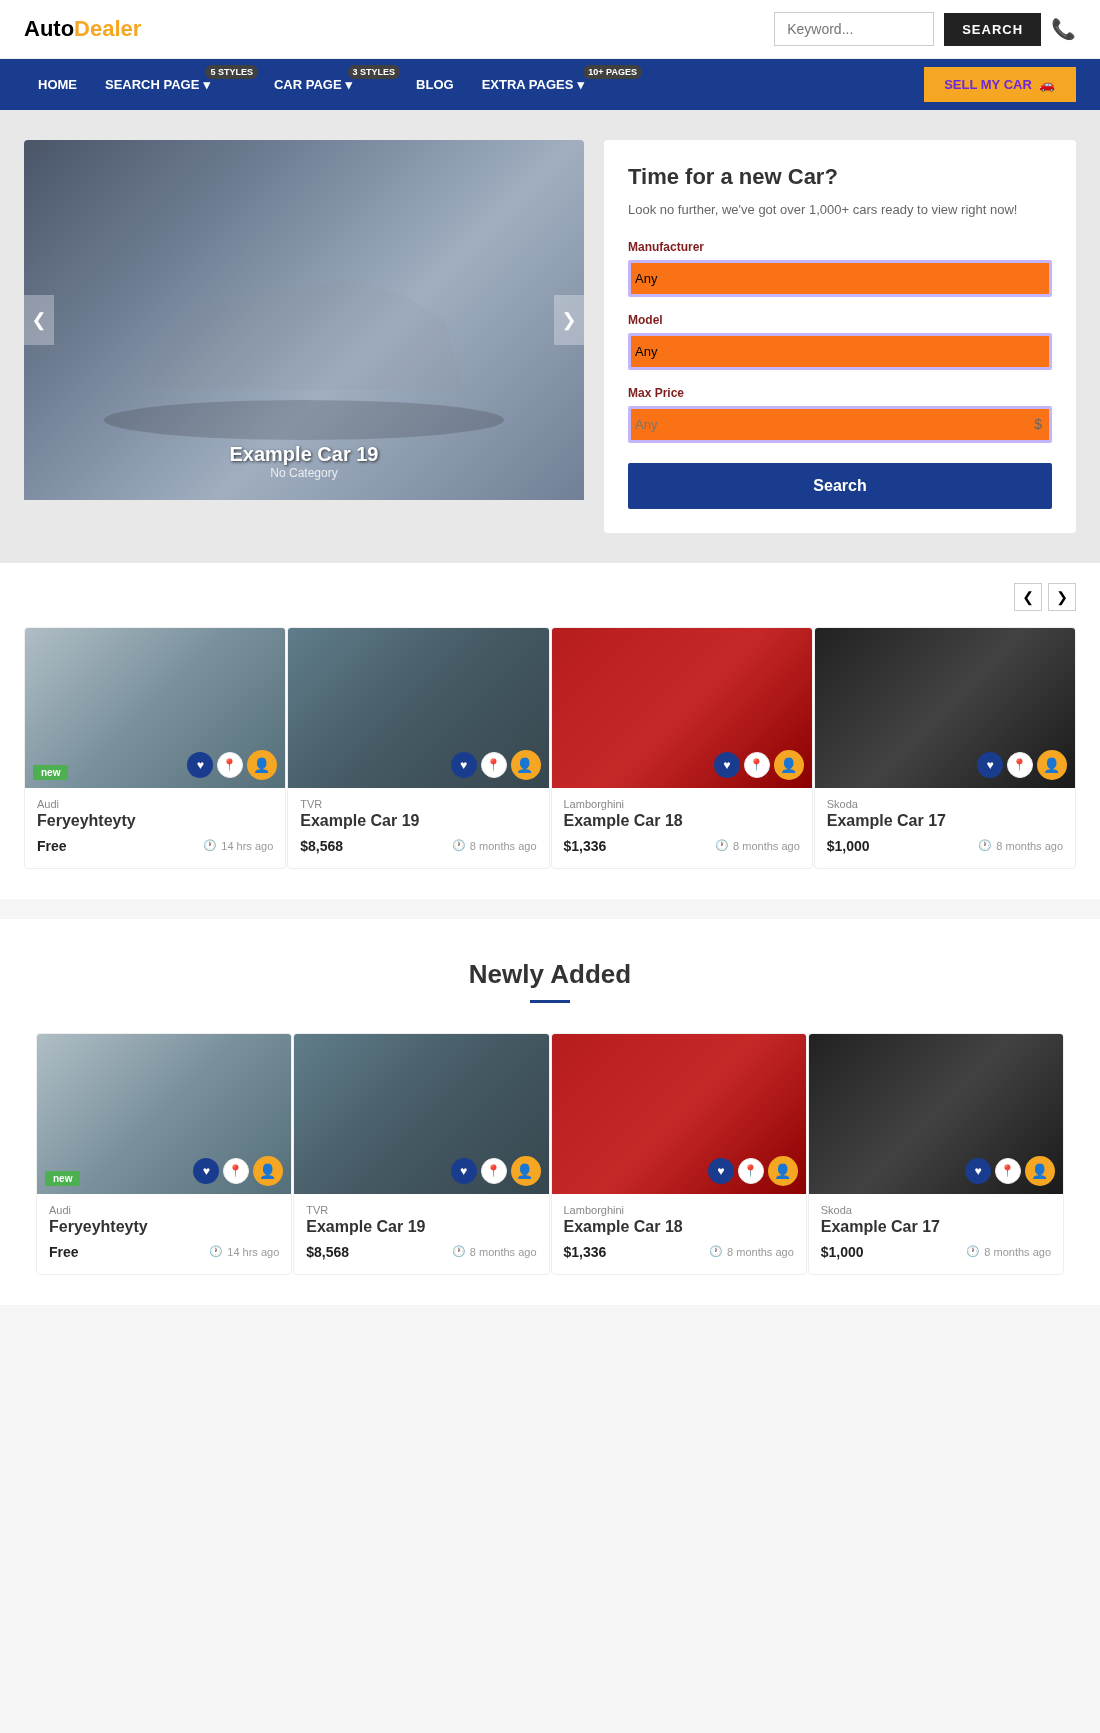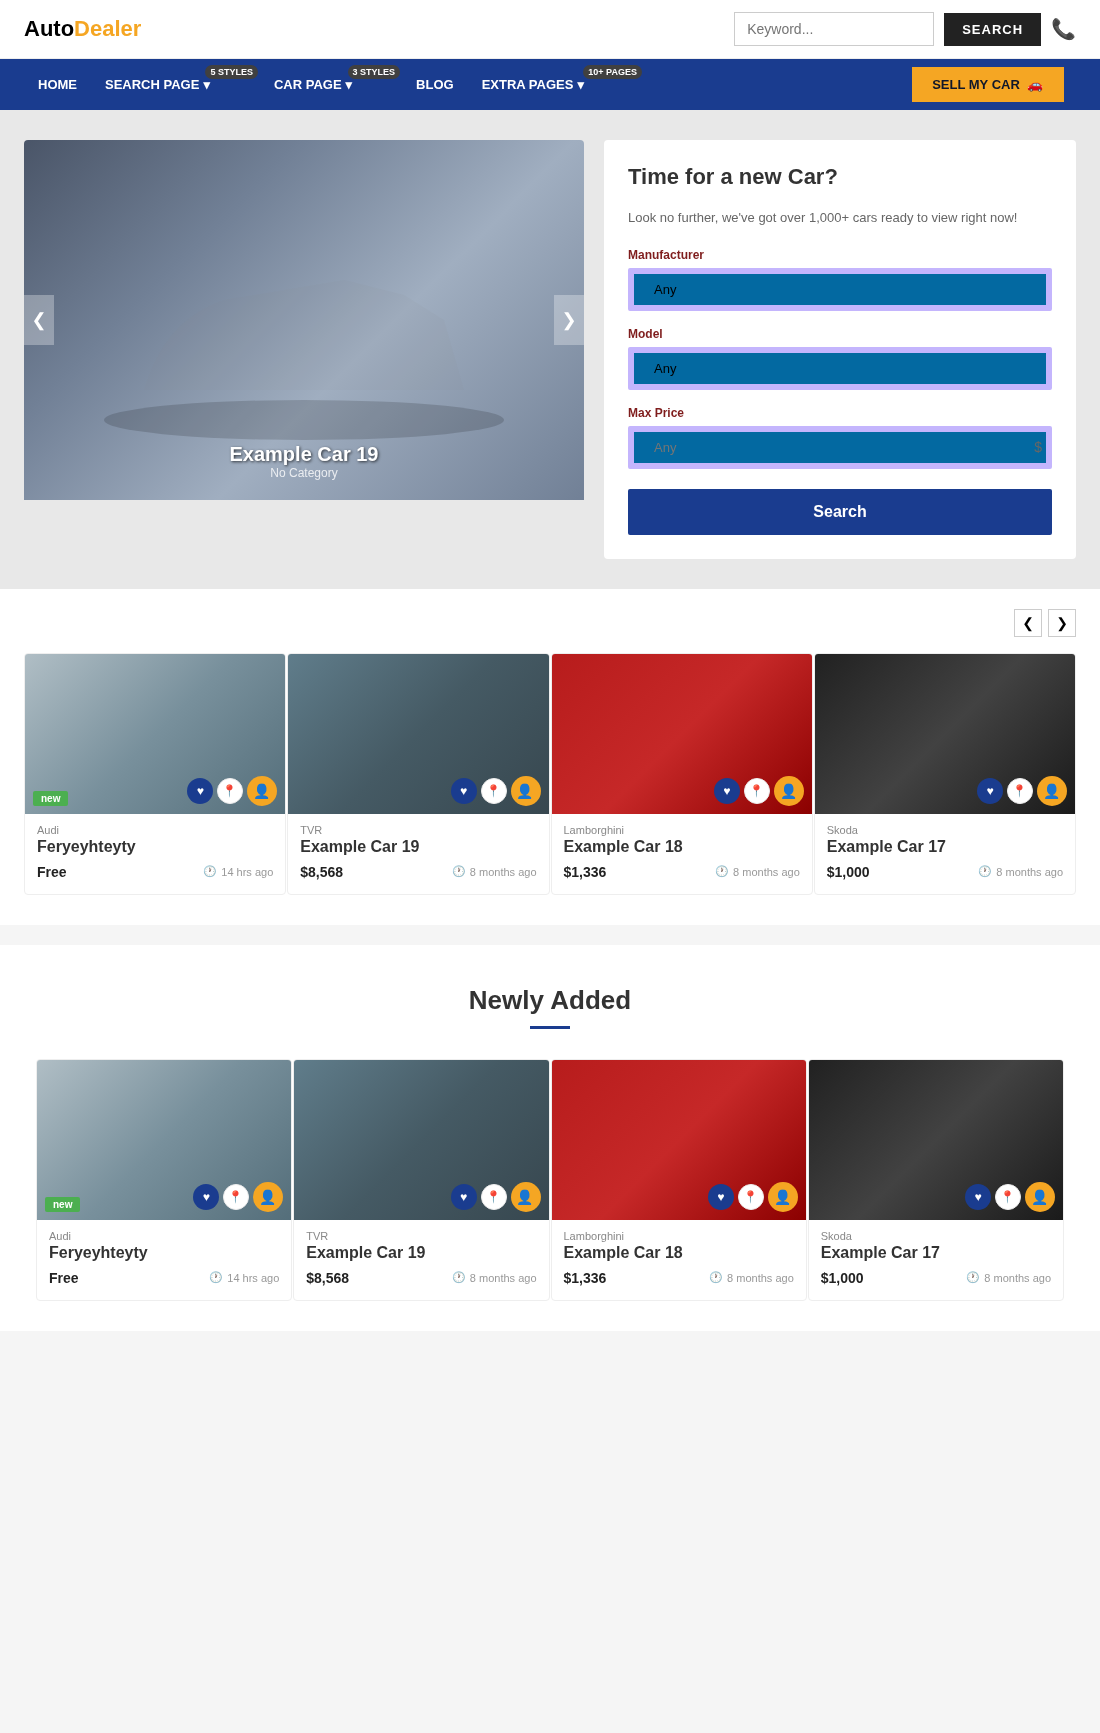--- a/index.html
+++ b/index.html
@@ -4,49 +4,49 @@
   <style>
     * { box-sizing: border-box; margin: 0; padding: 0; }
     body { font-family: 'Arial', sans-serif; background: #f5f5f5; color: #333; font-size: 14px; }
 
     
     .header { background: #fff; display: flex; align-items: center; justify-content: space-between; padding: 12px 24px; border-bottom: 1px solid #eee; }
     .logo { font-size: 22px; font-weight: bold; }
     .logo span.auto { color: #000000; }
     .logo span.dealer { color: #f5a623; }
     .header-right { display: flex; align-items: center; gap: 10px; }
-    .keyword-input { border: 1px solid #ccc; padding: 8px 12px; width: 200px; font-size: 14px; outline: none; }
+    .keyword-input { border: 1px solid #ccc; padding: 8px 12px; width: 160px; font-size: 14px; outline: none; }
     .search-btn { background: #222; color: #fff; border: none; padding: 9px 18px; font-size: 13px; font-weight: bold; cursor: pointer; letter-spacing: 1px; }
     .phone-icon { color: #f5a623; font-size: 20px; }
 
     
     .nav { background: #1a3c8f; display: flex; align-items: center; padding: 0 24px; }
     .nav-item { color: #fff; padding: 18px 14px; font-size: 13px; font-weight: 600; cursor: pointer; display: flex; align-items: center; gap: 4px; position: relative; white-space: nowrap; }
     .badge { background: #404040; color: #fff; font-size: 9px; font-weight: bold; padding: 2px 5px; border-radius: 10px; position: absolute; top: 6px; right: 2px; white-space: nowrap; }
     .nav-spacer { flex: 1; }
-    .sell-btn { background: #f5a623; color: #0f172a; border: none; padding: 10px 20px; font-size: 13px; font-weight: bold; cursor: pointer; display: flex; align-items: center; gap: 8px; margin: 8px 12px; }
+    .sell-btn { background: #f5a623; color: #6d28d9; border: none; padding: 10px 20px; font-size: 13px; font-weight: bold; cursor: pointer; display: flex; align-items: center; gap: 8px; margin: 8px 0; }
 
     
     .hero-section { background: #e8e8e8; padding: 30px 24px; display: flex; gap: 20px; }
     .carousel-wrap { flex: 0 0 560px; position: relative; border-radius: 4px; overflow: hidden; }
     .carousel-img { width: 100%; height: 360px; background: linear-gradient(135deg, #3a3a3a 0%, #888 40%, #555 70%, #222 100%); display: flex; align-items: flex-end; justify-content: center; position: relative; overflow: hidden; }
     .carousel-caption { position: absolute; bottom: 20px; left: 0; right: 0; text-align: center; color: #fff; }
     .carousel-caption .car-name { font-size: 20px; font-weight: bold; text-shadow: 1px 1px 3px rgba(0,0,0,0.7); }
     .carousel-caption .car-cat { font-size: 12px; opacity: 0.8; }
     .carousel-arrow { position: absolute; top: 50%; transform: translateY(-50%); background: rgba(255,255,255,0.3); color: #fff; border: none; width: 30px; height: 50px; font-size: 18px; cursor: pointer; display: flex; align-items: center; justify-content: center; }
     .carousel-arrow.left { left: 0; }
     .carousel-arrow.right { right: 0; }
 
     
     .search-panel { flex: 1; background: #fff; padding: 24px; border-radius: 4px; }
-    .search-panel h2 { font-size: 22px; font-weight: bold; margin-bottom: 18px; }
+    .search-panel h2 { font-size: 22px; font-weight: bold; margin-bottom: 10px; }
     .search-panel p { font-size: 13px; color: #666; margin-bottom: 20px; line-height: 1.5; }
     .form-group { margin-bottom: 16px; }
     .form-group label { display: block; font-size: 12px; font-weight: bold; margin-bottom: 6px; color: #7f1d1d; }
-    .form-group select, .form-group input { width: 100%; border: 6px solid #c4b5fd; padding: 8px 20px; font-size: 13px; border-radius: 2px; outline: none; appearance: none; background: #0369a1; }
+    .form-group select, .form-group input { width: 100%; border: 3px solid #c4b5fd; padding: 8px 4px; font-size: 13px; border-radius: 2px; outline: none; appearance: none; background: #f97316; }
     .form-group .input-with-dollar { position: relative; }
     .form-group .input-with-dollar input { padding-right: 28px; }
     .form-group .dollar-sign { position: absolute; right: 10px; top: 50%; transform: translateY(-50%); color: #666; }
     .search-panel-btn { width: 100%; background: #1a3c8f; color: #fff; border: none; padding: 14px; font-size: 16px; font-weight: bold; cursor: pointer; border-radius: 2px; margin-top: 4px; }
 
     
     .featured-section { background: #fff; padding: 20px 24px 30px; }
     .section-nav { display: flex; justify-content: flex-end; gap: 6px; margin-bottom: 16px; }
     .section-nav-btn { background: #fff; border: 1px solid #ccc; width: 28px; height: 28px; cursor: pointer; font-size: 14px; display: flex; align-items: center; justify-content: center; }
 

